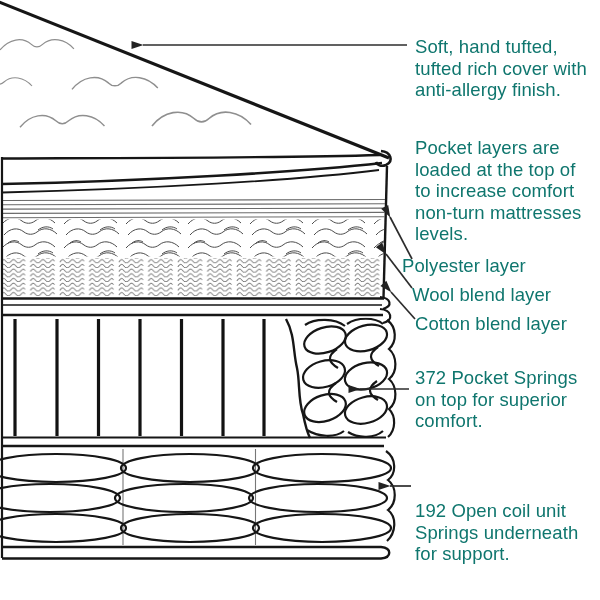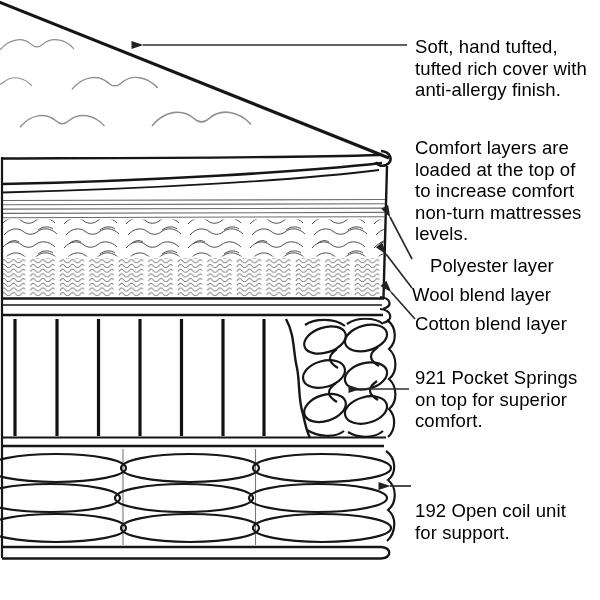--- a/index.html
+++ b/index.html
@@ -2,21 +2,21 @@
 <html><head>
 <meta charset="utf-8">
 <style>
   html,body{margin:0;padding:0;background:#ffffff;}
   .canvas{
     position:relative;width:600px;height:600px;background:#ffffff;
     overflow:hidden;font-family:"Liberation Sans",sans-serif;
   }
   .art{position:absolute;left:0;top:0;}
   .label{
-    position:absolute;color:#000000;
+    position:absolute;color:#0f766e;
     font-size:18.5px;line-height:21.5px;letter-spacing:0.1px;
     white-space:nowrap;
   }
   .ink{stroke:#161616;fill:none;}
   .tex{stroke:#4a4a4a;fill:none;}
 </style>
 </head>
 <body>
 
 <div class="canvas">
@@ -144,43 +144,44 @@
     </g>
   </svg>
 
   <div class="label" style="left:415px;top:36px">
     <div>Soft, hand tufted,</div>
     <div>tufted rich cover with</div>
     <div>anti-allergy finish.</div>
   </div>
 
   <div class="label" style="left:415px;top:137px">
-    <div>Comfort layers are</div>
+    <div>Pocket layers are</div>
     <div>loaded at the top of</div>
     <div>to increase comfort</div>
     <div>non-turn mattresses</div>
     <div>levels.</div>
   </div>
 
-  <div class="label" style="left:430px;top:255px">
+  <div class="label" style="left:402px;top:255px">
     <div>Polyester layer</div>
   </div>
 
   <div class="label" style="left:412px;top:284px">
     <div>Wool blend layer</div>
   </div>
 
   <div class="label" style="left:415px;top:313px">
     <div>Cotton blend layer</div>
   </div>
 
   <div class="label" style="left:415px;top:367px">
-    <div>921 Pocket Springs</div>
+    <div>372 Pocket Springs</div>
     <div>on top for superior</div>
     <div>comfort.</div>
   </div>
 
   <div class="label" style="left:415px;top:500px">
     <div>192 Open coil unit</div>
+    <div>Springs underneath</div>
     <div>for support.</div>
   </div>
 
 </div>
 
 </body></html>

